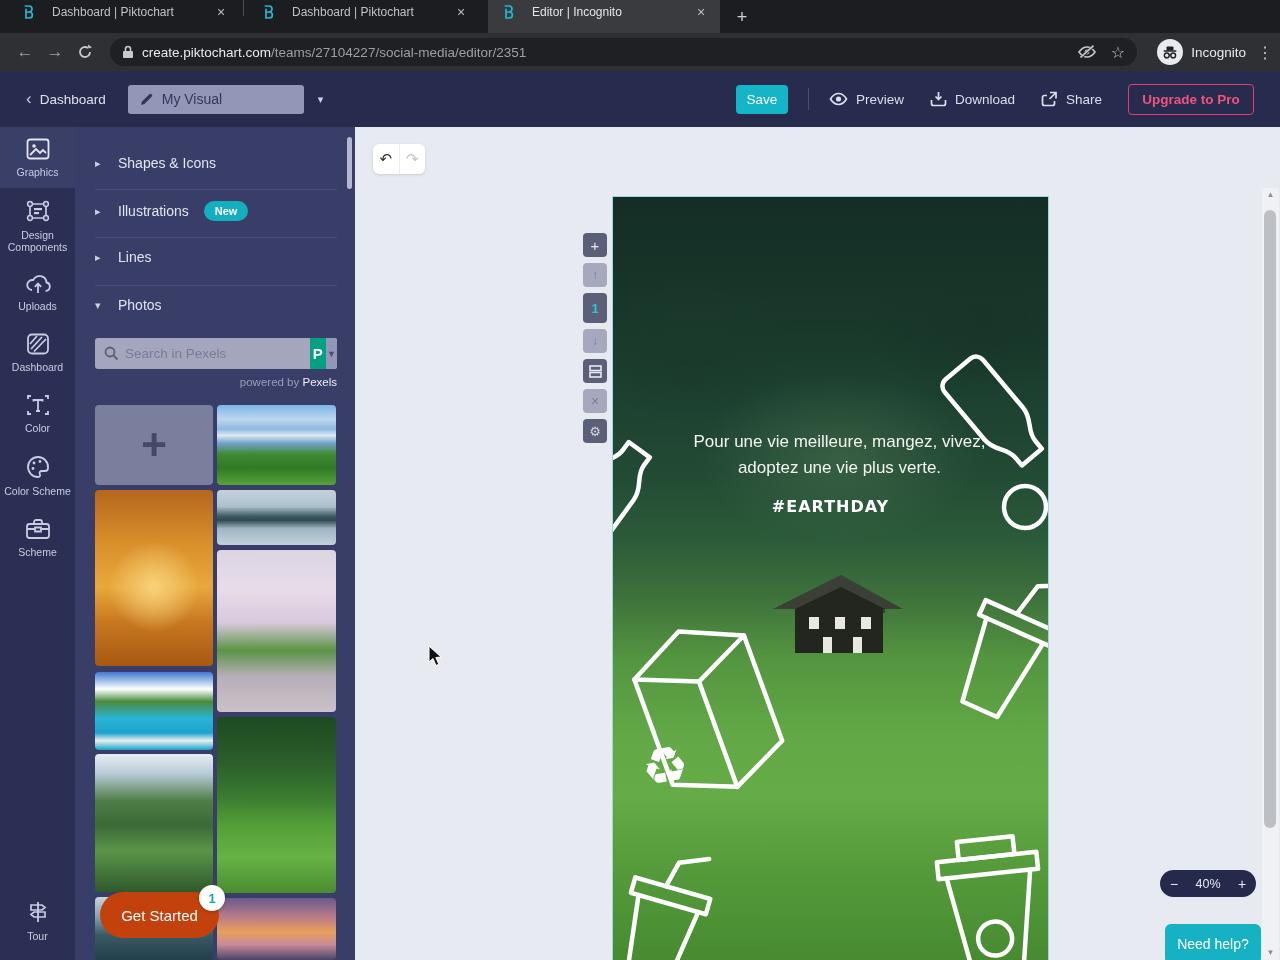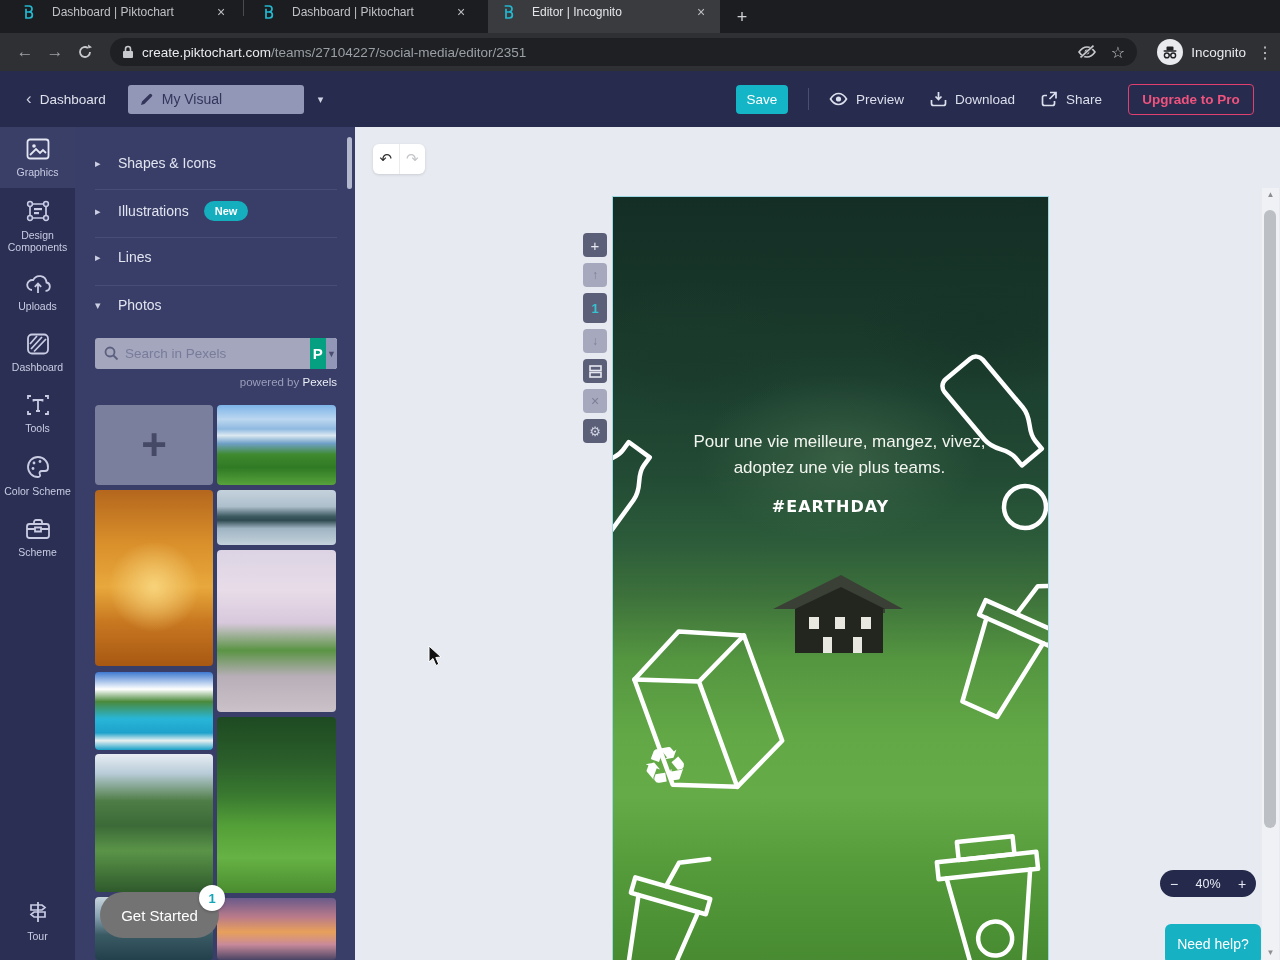--- a/index.html
+++ b/index.html
@@ -71,21 +71,21 @@
   .p-waterfall { background:linear-gradient(180deg,#7db4e8 0%,#bcd7f0 18%,#8fb9e0 30%,#dce9f2 38%,#6fa0c8 48%,#3f8a2e 62%,#2f7a24 78%,#57a23b 100%); }
   .p-autumn { background:radial-gradient(circle at 50% 55%, #f7d27a 0%, rgba(247,210,122,0) 40%), linear-gradient(180deg,#b4671d 0%,#d98f2b 30%,#e8a83c 55%,#c87820 75%,#a85812 100%); }
   .p-lake { background:linear-gradient(180deg,#c4d2dc 0%,#aebfcc 30%,#3c5a60 48%,#2e4a50 55%,#9fb4c2 70%,#c4d2dc 100%); }
   .p-blossom { background:linear-gradient(180deg,#dcd4e4 0%,#e8dce8 25%,#d8c8dc 45%,#5a9444 62%,#b8aeb8 78%,#cac2c8 100%); }
   .p-beach { background:linear-gradient(180deg,#3f7ad0 0%,#ffffff 22%,#4a8a3c 38%,#28b6d8 60%,#1ea2cc 78%,#e8f0f0 88%,#18a0c8 100%); }
   .p-train { background:linear-gradient(180deg,#e8edf2 0%,#b8ccd8 14%,#4f7d46 34%,#3c6a38 52%,#5a9448 70%,#2f5a2c 100%); }
   .p-valley { background:linear-gradient(180deg,#1e4a22 0%,#2a5e2a 25%,#3a7a30 45%,#54a038 62%,#66b244 80%,#4a8c30 100%); }
   .p-fjord { background:linear-gradient(180deg,#c8d4dc 0%,#8aa4b4 30%,#3a5a64 60%,#22404c 100%); }
   .p-sunset { background:linear-gradient(180deg,#6a5a8a 0%,#b87a8a 30%,#e8a05a 55%,#c88a9a 75%,#4a4464 100%); }
 
-  #getstarted { position:absolute; left:25px; top:765px; width:119px; height:46px; background:#737373; border:none; border-radius:23px; color:#fff; font-size:15px; z-index:5; }
+  #getstarted { position:absolute; left:25px; top:765px; width:119px; height:46px; background:#c2410c; border:none; border-radius:23px; color:#fff; font-size:15px; z-index:5; }
   #gsbadge { position:absolute; left:124px; top:758px; width:26px; height:26px; border-radius:50%; background:#fff; color:#14a5b8; font-size:13px; font-weight:bold; display:flex; align-items:center; justify-content:center; z-index:6; box-shadow:0 1px 3px rgba(0,0,0,.25); }
 
   #handle { left:355px; top:485px; width:17px; height:48px; background:#2b2f54; border-radius:0 8px 8px 0; display:flex; align-items:center; justify-content:center; color:#cdd0e2; font-size:9px; }
 
   
   #canvas { left:355px; top:127px; width:925px; height:833px; background:#e7ebf1; overflow:hidden; }
   #undocard { position:absolute; left:18px; top:17px; width:52px; height:30px; background:#fff; border-radius:6px; box-shadow:0 1px 3px rgba(0,0,0,.12); display:flex; }
   #undocard span { flex:1; display:flex; align-items:center; justify-content:center; font-size:15px; }
   #undo { color:#2e2e2e; border-right:1px solid #ececec; }
   #redo { color:#c3c5c9; }
@@ -267,21 +267,21 @@
         <rect x="2" y="1.5" width="20" height="19" rx="4" fill="none" stroke="#c9cce2" stroke-width="1.8"></rect>
         <path d="M5 16 L16 4 M8 18.5 L20 6 M4 11 L11 3" stroke="#c9cce2" stroke-width="1.8"></path>
       </svg>
     <span>Dashboard</span>
   </div>
   <div class="railitem">
     <svg width="24" height="22" viewBox="0 0 24 22">
         <path d="M2 5 V2 h3 M19 2 h3 v3 M22 17 v3 h-3 M5 20 H2 v-3" fill="none" stroke="#c9cce2" stroke-width="1.8"></path>
         <path d="M7.5 7.5 V6 h9 v1.5 M12 6 v11 M10 17 h4" fill="none" stroke="#c9cce2" stroke-width="1.8"></path>
       </svg>
-    <span>Tools</span>
+    <span>Color</span>
   </div>
   <div class="railitem">
     <svg width="24" height="24" viewBox="0 0 24 24">
         <path d="M12 2 a10 10 0 1 0 0 20 c2 0 2.6-1.4 1.8-2.8 c-0.8-1.5 0-3.2 2.2-3.2 H19 a3 3 0 0 0 3 -3 A10 10 0 0 0 12 2 Z" fill="none" stroke="#c9cce2" stroke-width="1.8"></path>
         <circle cx="8" cy="8" r="1.4" fill="#c9cce2"></circle>
         <circle cx="14" cy="6.5" r="1.4" fill="#c9cce2"></circle>
         <circle cx="7" cy="13.5" r="1.4" fill="#c9cce2"></circle>
       </svg>
     <span>Color Scheme</span>
   </div>
@@ -380,21 +380,21 @@
       </svg>
   </div>
   <div class="bt lite" style="top:262px;height:24px;font-size:14px">×</div>
   <div class="bt dark" style="top:292px;height:24px;font-size:13px;color:#cfd3e2">⚙</div>
 
   <div id="poster">
     <div class="heading">
     </div>
     <div class="subtitle">
       <div>Pour une vie meilleure, mangez, vivez,</div>
-      <div>adoptez une vie plus teams.</div>
+      <div>adoptez une vie plus verte.</div>
     </div>
     <div class="hashtag">#EARTHDAY</div>
 
     <svg id="doodles" width="435" height="768" viewBox="0 0 435 768">
 
       <g>
         <polygon class="roof" points="160,412 228,378 290,412 268,412 228,392 182,412"></polygon>
         <polygon class="roof" points="182,412 228,390 272,412 272,416 182,416"></polygon>
         <rect class="solid" x="182" y="412" width="88" height="44"></rect>
         <polygon class="solid" points="182,412 228,390 272,412"></polygon>

